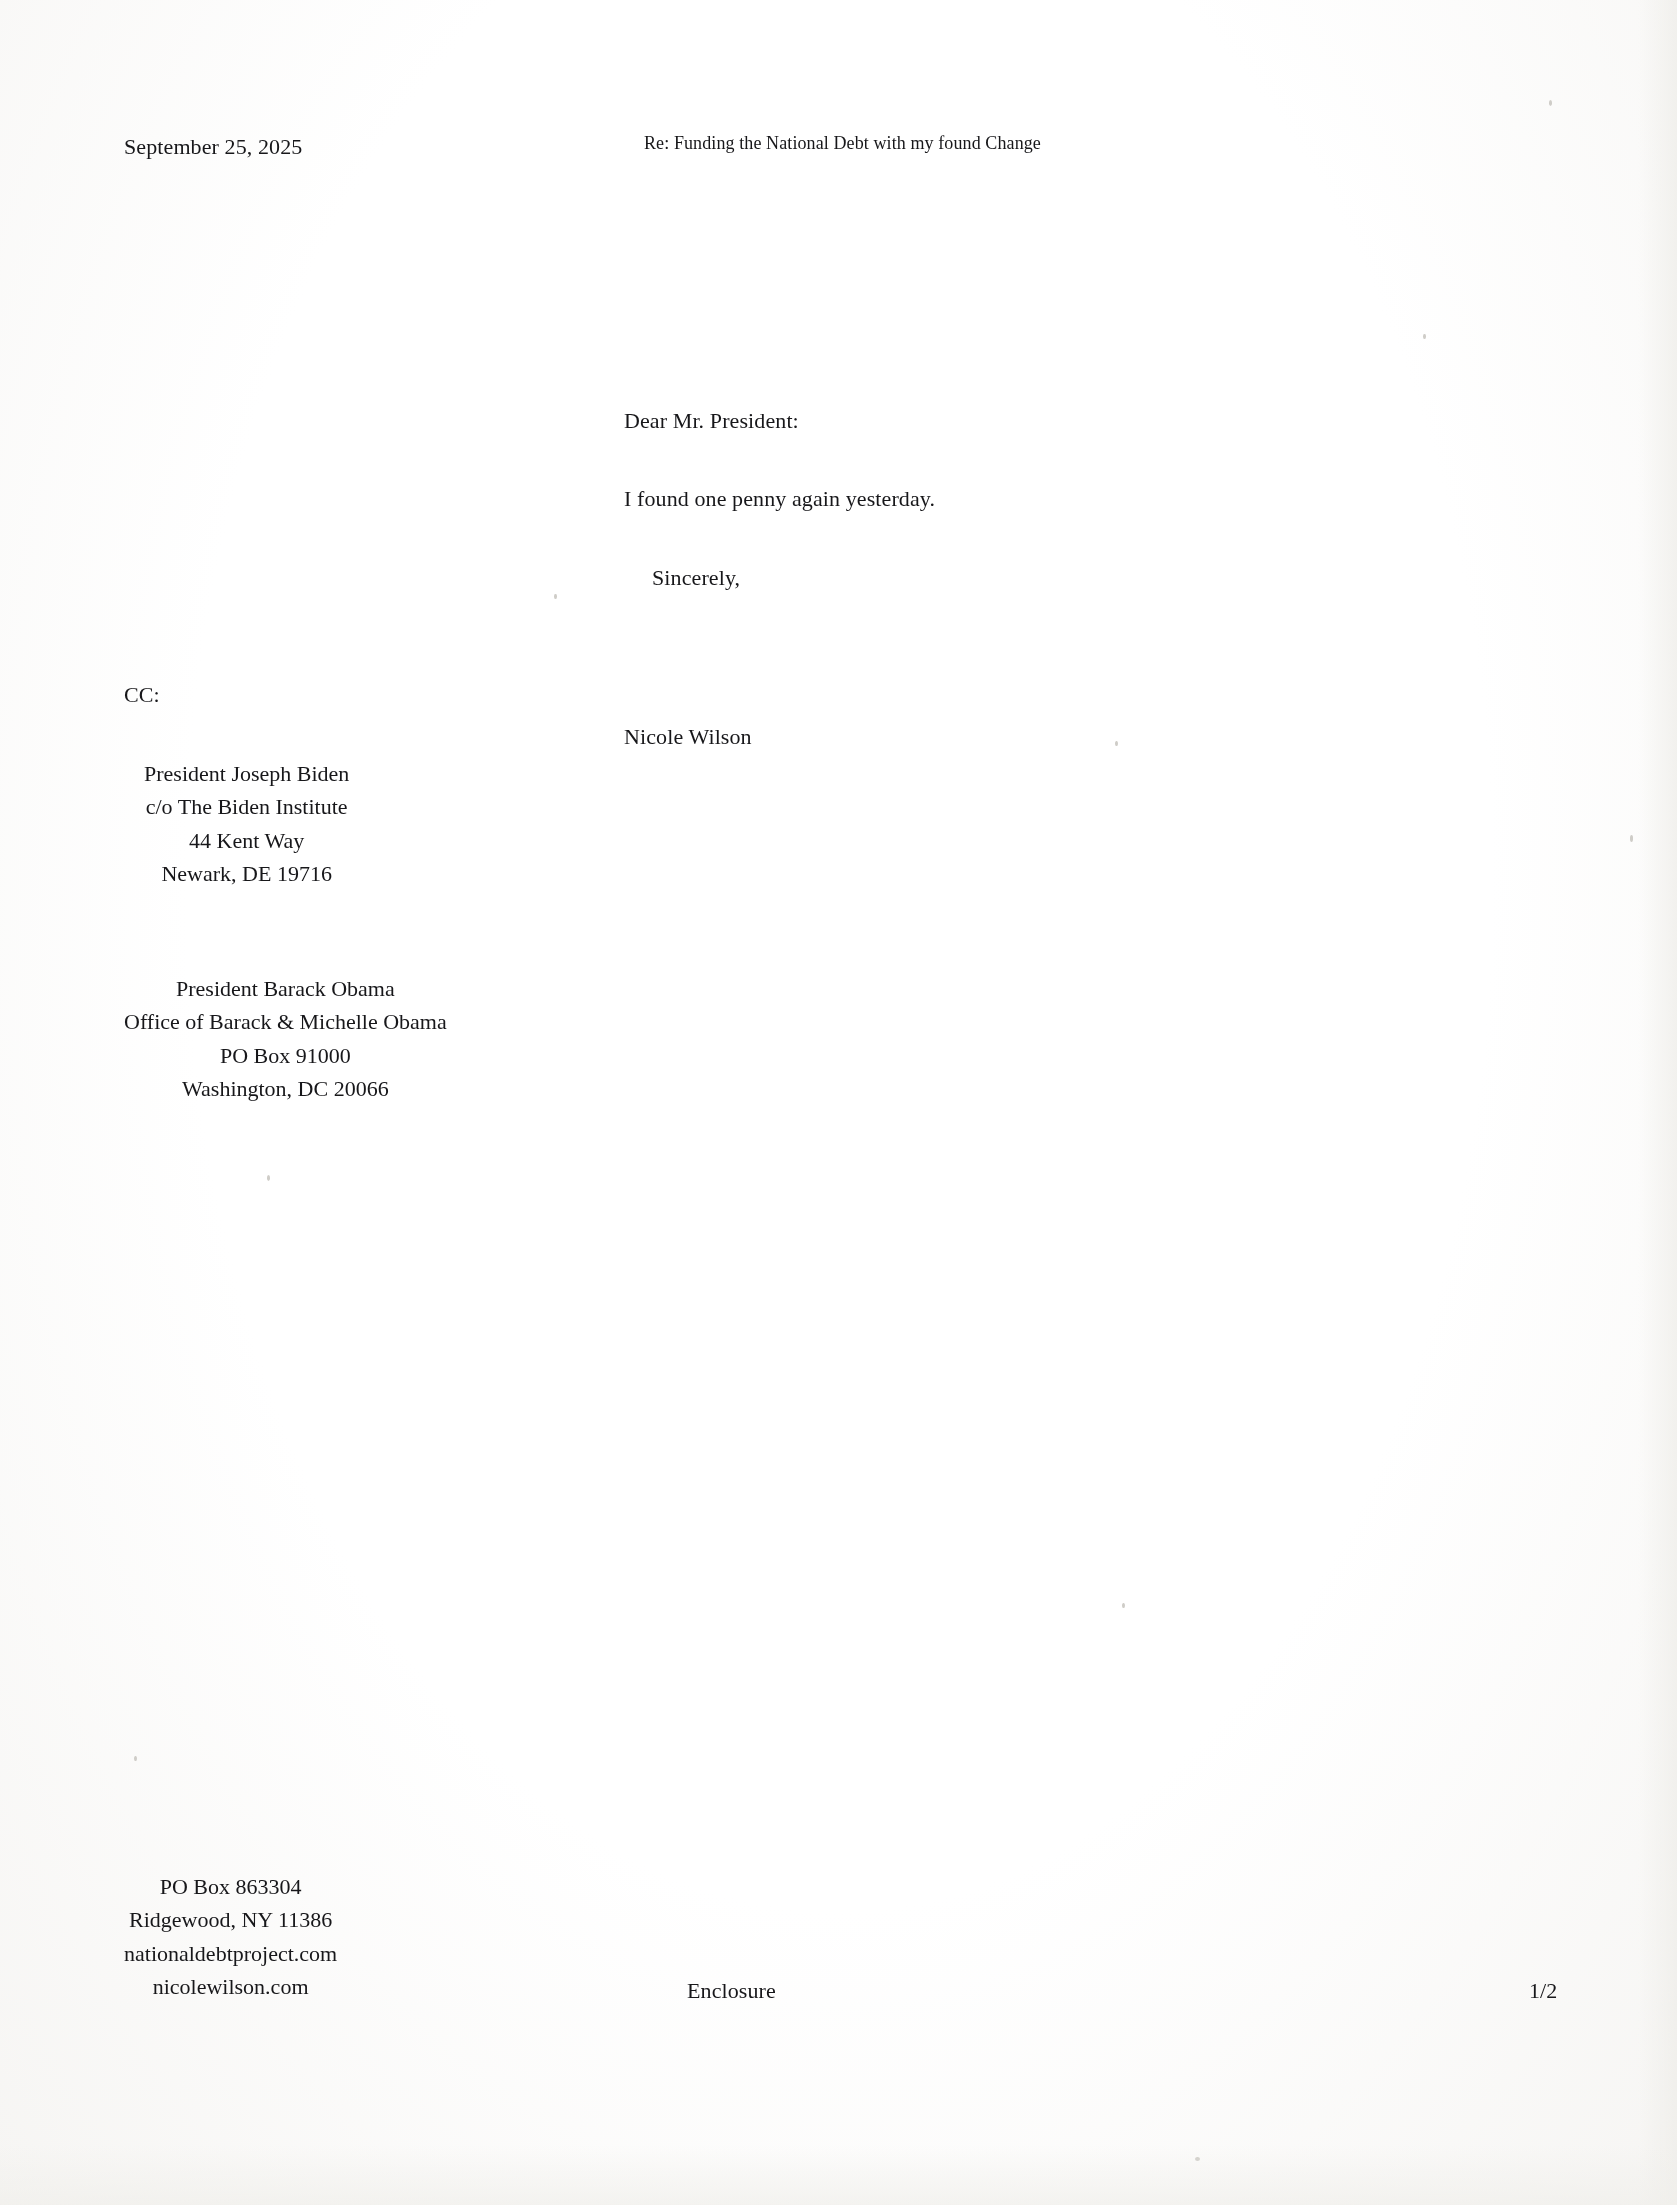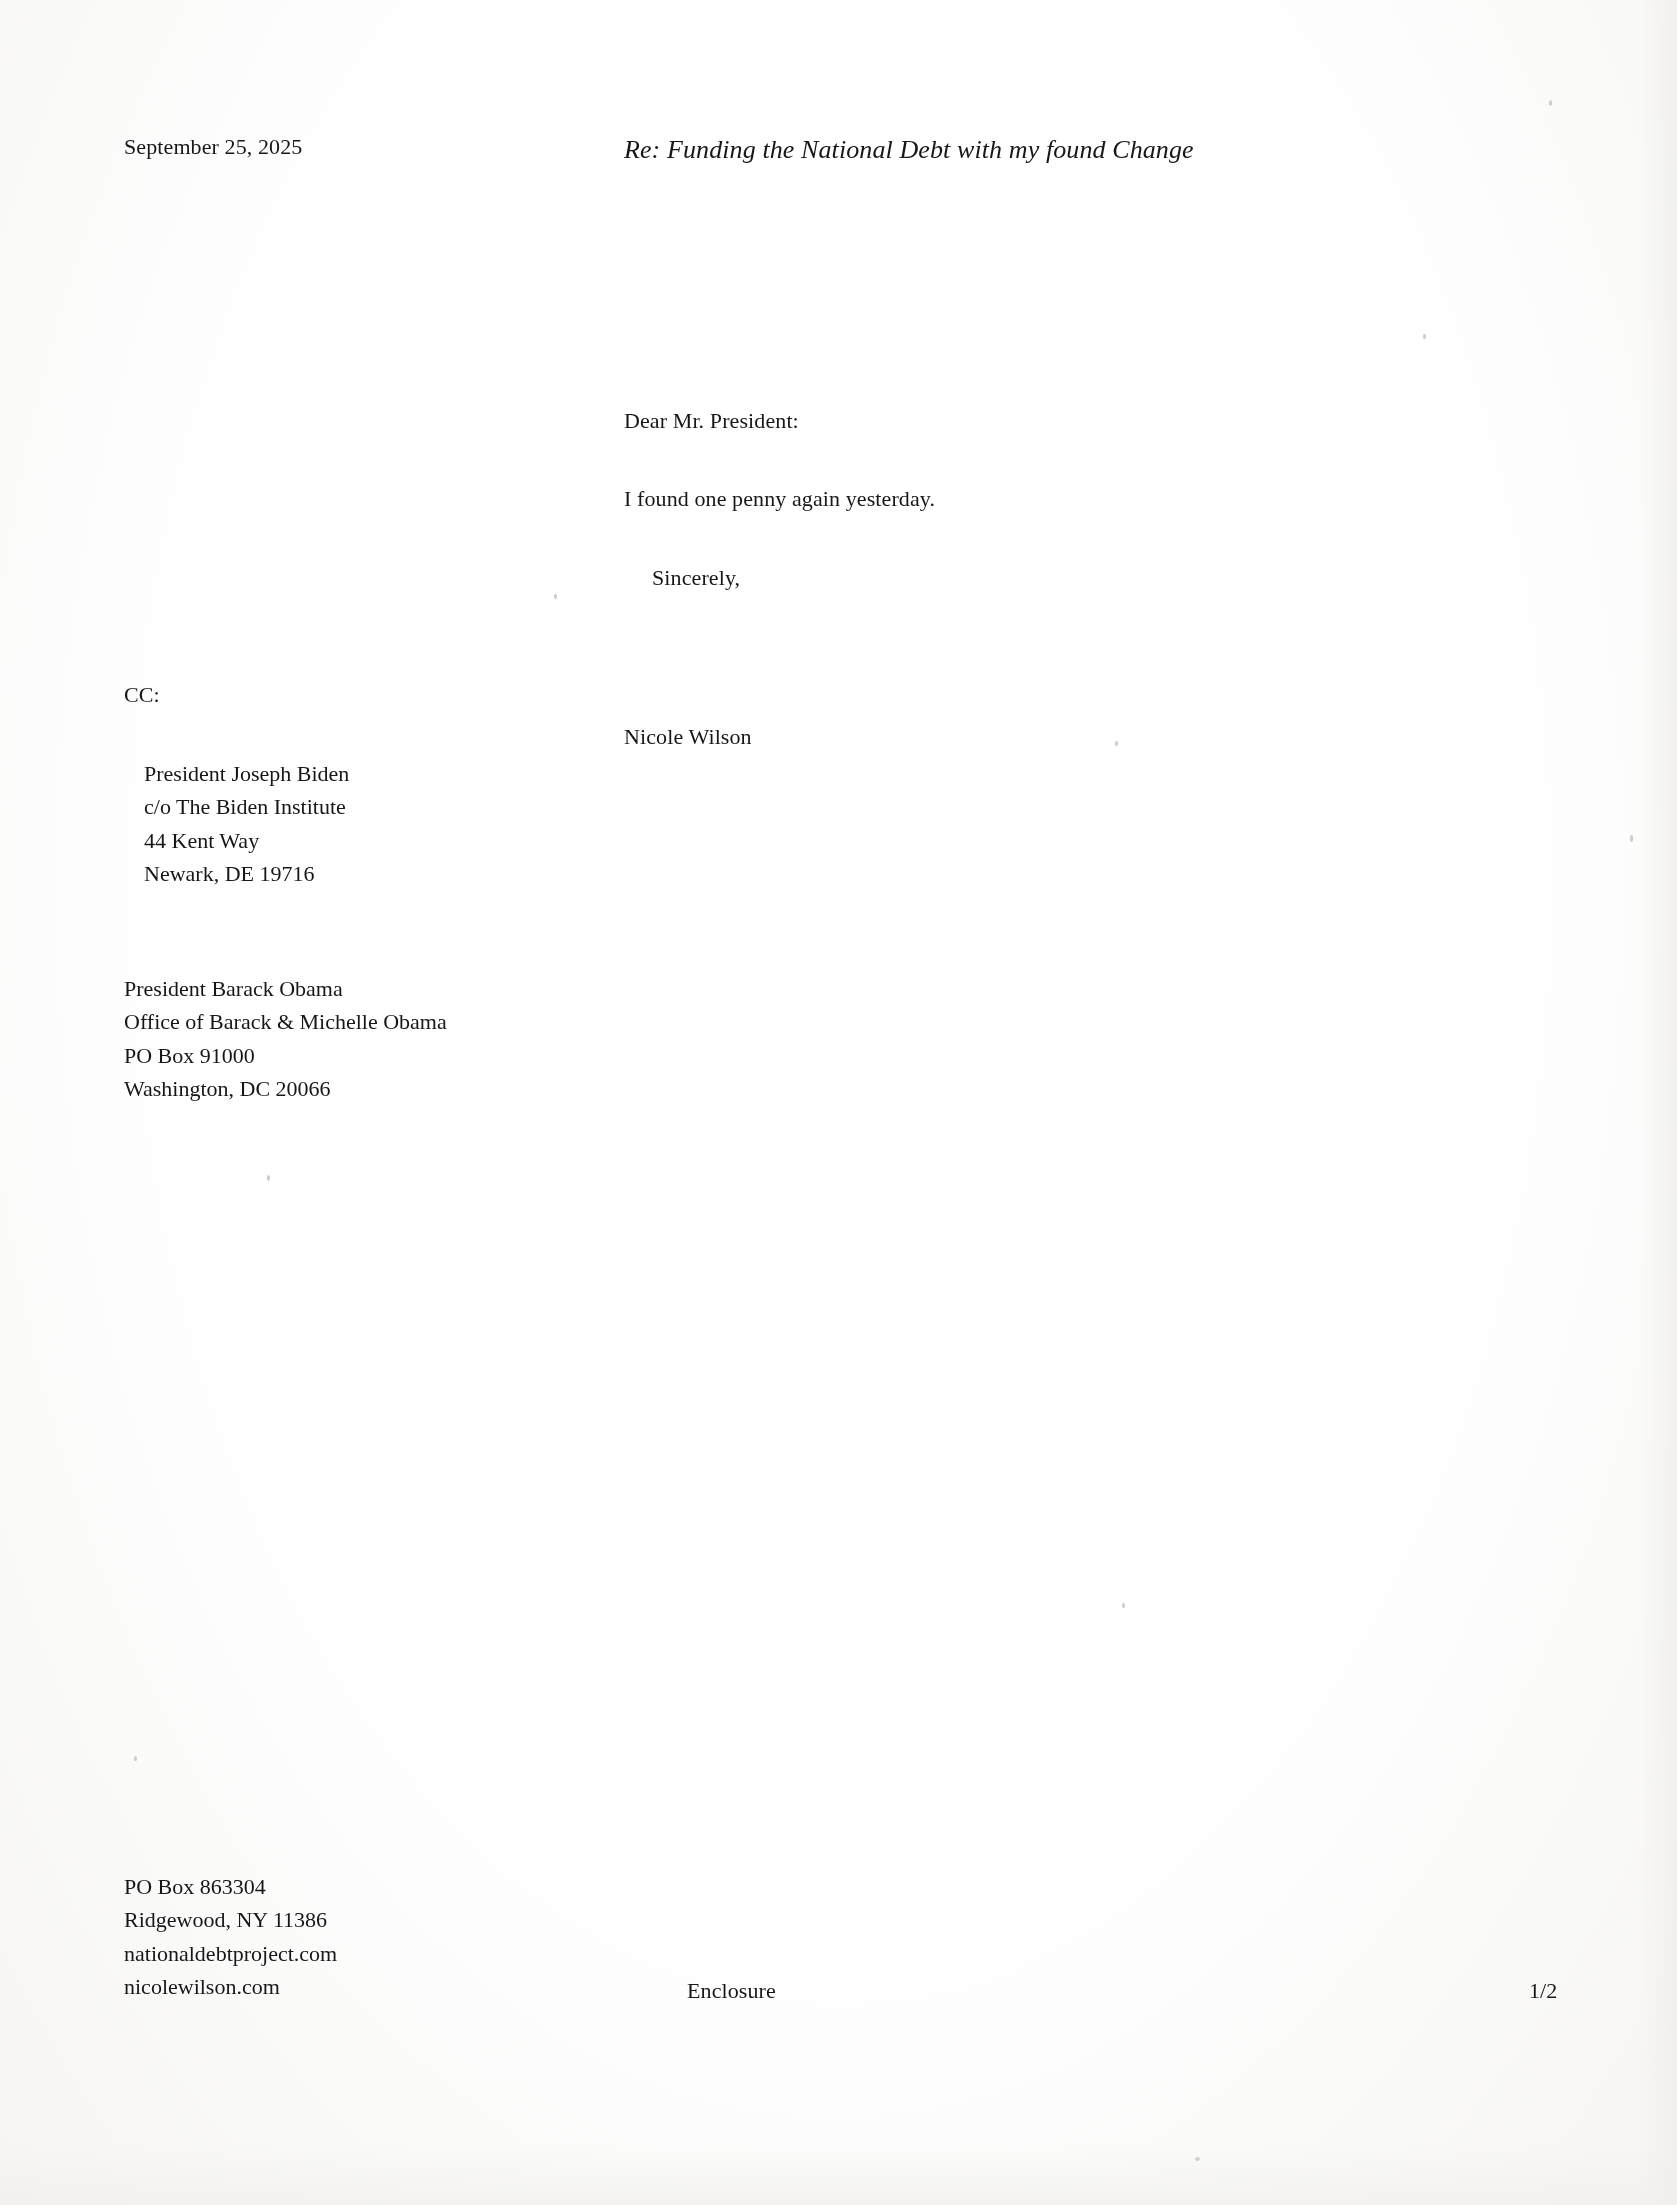--- a/index.html
+++ b/index.html
@@ -10,20 +10,21 @@
   body {
     font-family: "Liberation Serif", serif;
     color: #17171a;
   }
   .page {
     position: relative;
     width: 1678px;
     height: 2205px;
     background: #fefefe;
     overflow: hidden;
+    text-align: center;
   }
   
   .paper-tint {
     position: absolute;
     inset: 0;
     background:
       radial-gradient(ellipse at 50% 40%, rgba(255,255,255,1) 55%, rgba(246,245,243,1) 100%);
     pointer-events: none;
   }
   .scan-edge-right {
@@ -56,21 +57,21 @@
   .blk {
     position: absolute;
     line-height: 1.52;
   }
   .blk div {
     white-space: pre;
   }
 
   
   #date          { left: 124px;  top: 130px;  font-size: 22px; }
-  #subject       { left: 624px;  top: 130px;  font-size: 26px; font-style: italic; }
+  #subject       { left: 644px;  top: 130px;  font-size: 18px; }
 
   #salutation    { left: 624px;  top: 404px;  font-size: 22px; }
   #body-para     { left: 624px;  top: 482px;  font-size: 22px; }
   #closing       { left: 652px;  top: 561px;  font-size: 22px; }
   #signer-name   { left: 624px;  top: 720px; font-size: 22px; }
 
   #signature     { left: 641px;  top: 601px;  width: 334px; height: 73px; }
 
   #recipient     { left: 124px;  top: 482px;  font-size: 22px; }
   #cc-label      { left: 124px;  top: 678px; font-size: 22px; }

